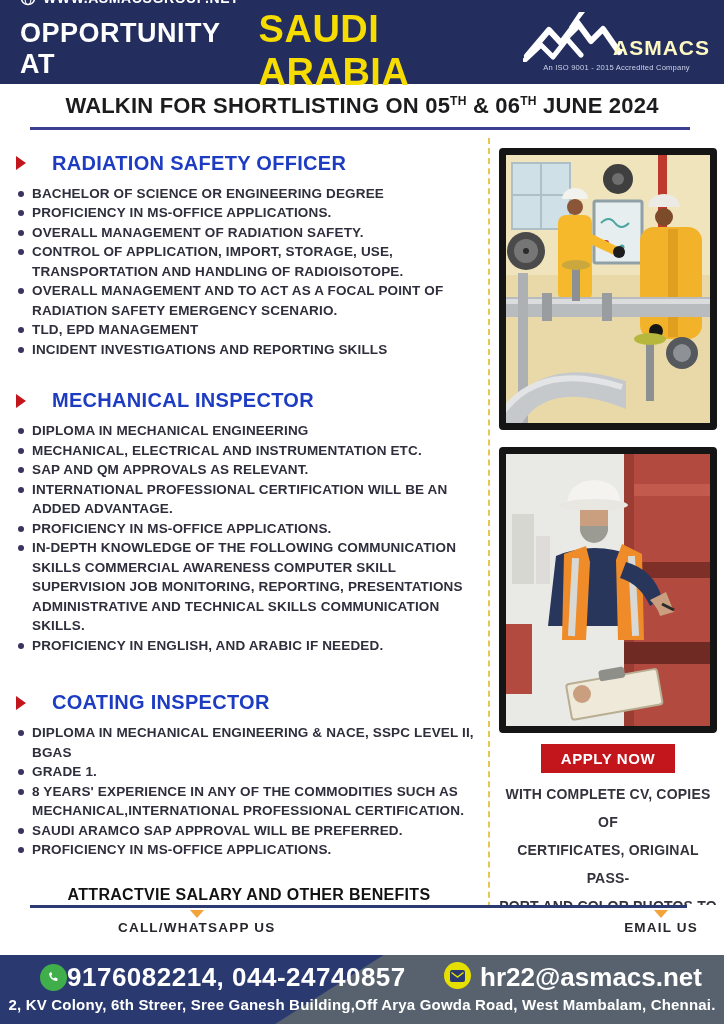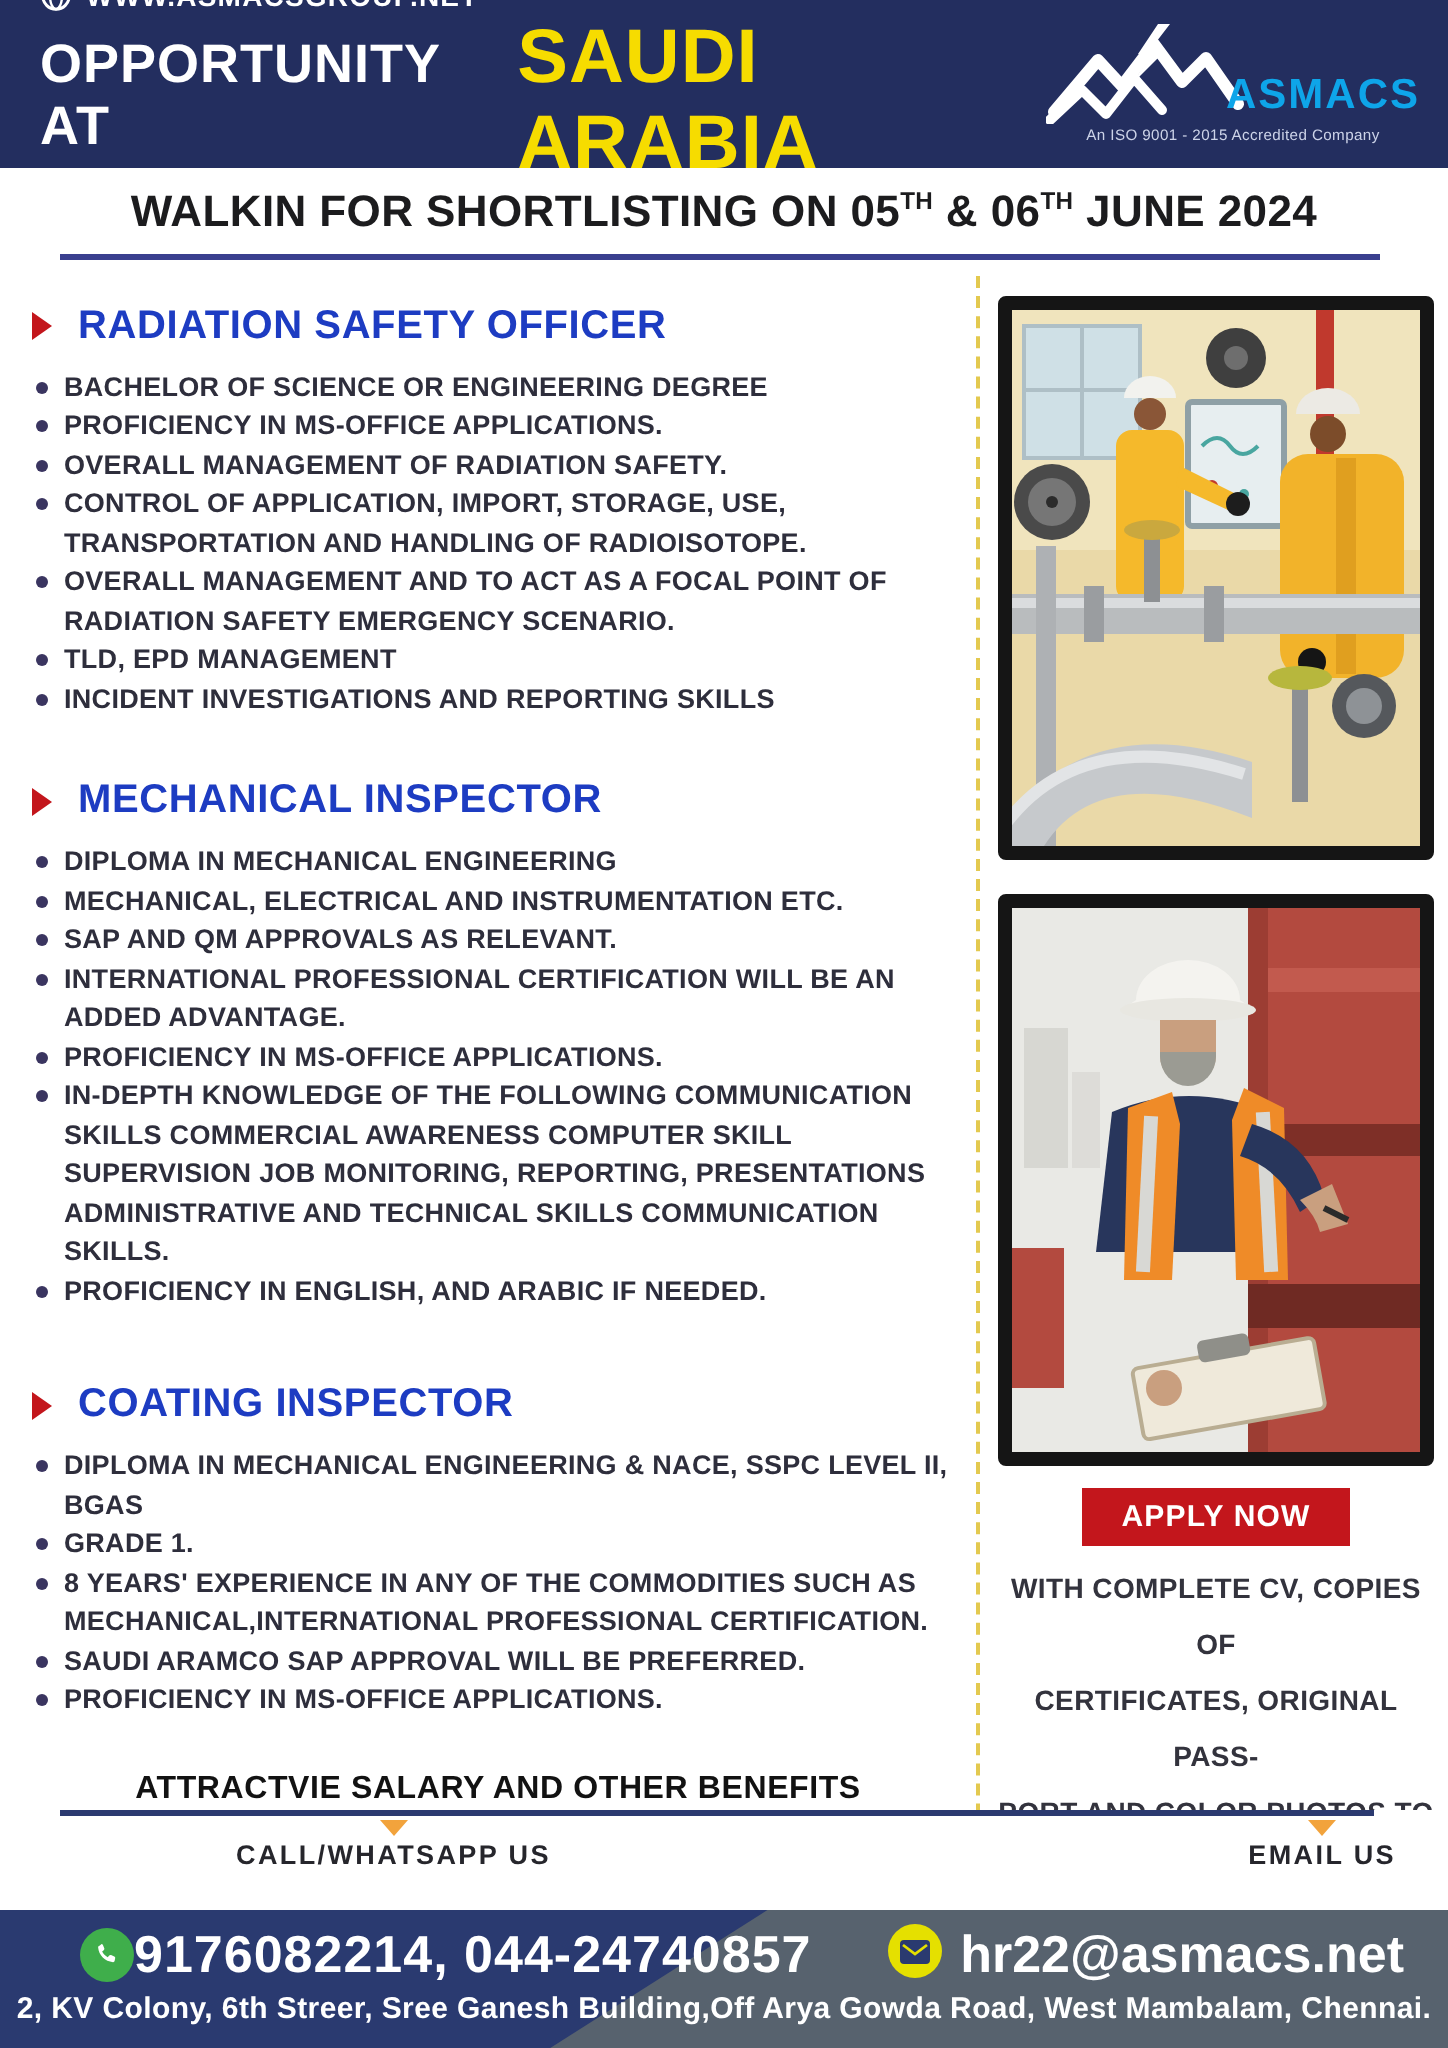--- a/index.html
+++ b/index.html
@@ -9,41 +9,41 @@
   
   .hdr{height:84px;background:#232e5f;display:flex;align-items:center;justify-content:space-between;
     box-sizing:border-box;padding:0 14px 0 20px;}
   .hdr-left{display:flex;flex-direction:column;justify-content:center;}
   .site-row{display:flex;align-items:center;gap:7px;color:#fff;font-weight:700;font-size:14px;letter-spacing:.6px;}
   .title-row{display:flex;align-items:baseline;margin-top:2px;}
   .title-pre{color:#fff;font-weight:800;font-size:27px;letter-spacing:.5px;}
   .title-hi{color:#f6dc00;font-weight:800;font-size:38px;letter-spacing:.5px;margin-left:11px;}
   .logo{display:flex;flex-direction:column;align-items:center;}
   .logo-top{display:flex;align-items:flex-end;}
-  .logo-name{color:#0ea5e9;font-weight:800;font-size:21px;letter-spacing:1px;margin-left:-14px;margin-bottom:2px;}
+  .logo-name{color:#fef9c3;font-weight:800;font-size:21px;letter-spacing:1px;margin-left:-14px;margin-bottom:2px;}
   .logo-sub{color:#ccd3e8;font-size:7.6px;margin-top:1px;letter-spacing:.2px;}
 
   
   .announce{padding-top:9px;text-align:center;color:#1c1c1e;}
   .a1{font-size:22px;font-weight:600;letter-spacing:.2px;}
   .a2{font-size:23px;font-weight:600;margin-top:3px;}
   .a2 .blue{color:#1e46d6;font-weight:800;}
   .announce sup{font-size:.55em;}
   .a-underline{height:2.5px;background:#3a3f8f;margin:8px 34px 0 30px;}
 
   
   .main{display:flex;align-items:flex-start;}
   .left-col{width:488px;box-sizing:border-box;padding:0 6px 0 16px;}
   .right-col{flex:1;box-sizing:border-box;border-left:2px dashed #e3c94f;margin-top:8px;
     padding:0 4px 0 6px;display:flex;flex-direction:column;align-items:center;}
 
   .job{margin-top:22px;}
   .job.j2{margin-top:30px;}
   .job.j3{margin-top:36px;}
-  .job-head{display:flex;align-items:center;gap:13px;margin-top:19px;}
+  .job-head{display:flex;align-items:center;gap:26px;margin-top:19px;}
   .tri-right{width:0;height:0;border-top:7px solid transparent;border-bottom:7px solid transparent;
     border-left:10px solid #c3161c;}
   .job-title{margin:0;color:#1d3cc2;font-size:20px;font-weight:800;letter-spacing:.3px;}
   ul.reqs{list-style:none;margin:9px 0 0;padding:0;}
   .reqs li{position:relative;padding-left:16px;font-size:13.5px;font-weight:700;color:#2e2e3c;
     line-height:19.5px;letter-spacing:.15px;}
   .reqs li::before{content:"";position:absolute;left:2px;top:7px;width:6px;height:6px;border-radius:50%;background:#3a3560;}
   .salary{font-size:16px;font-weight:800;color:#121212;text-align:center;margin-top:26px;letter-spacing:.3px;}
 
   

